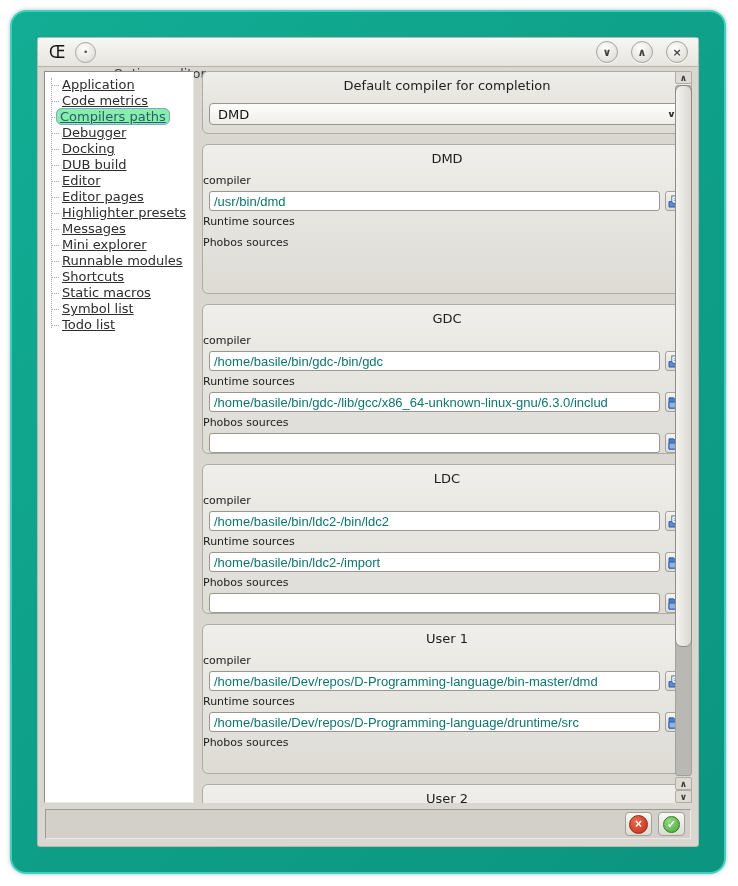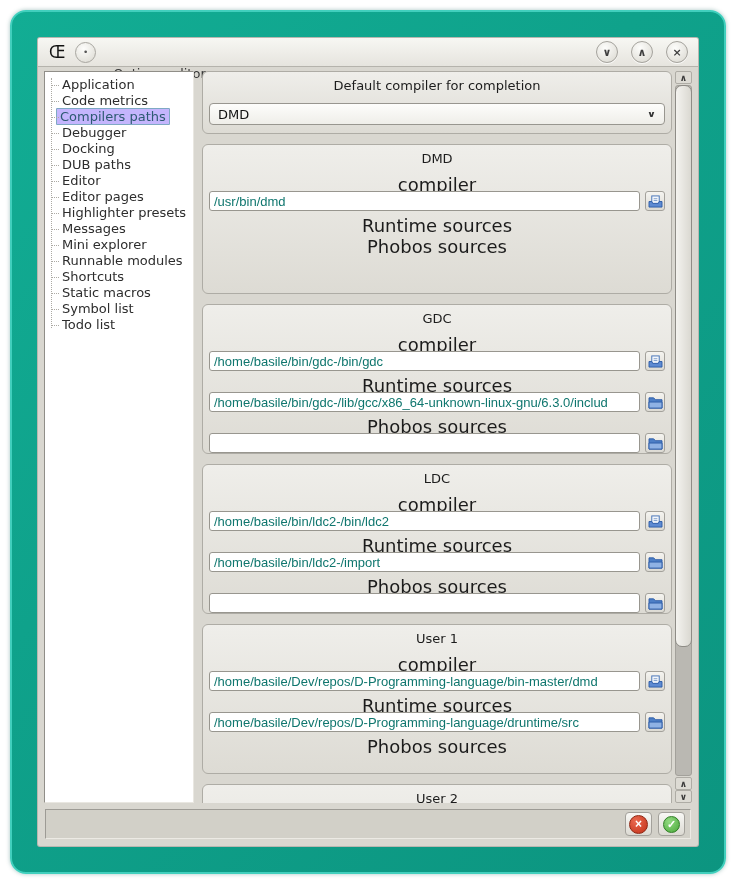--- a/index.html
+++ b/index.html
@@ -53,38 +53,38 @@
   .tree::before{
     content:"";position:absolute;left:6px;top:6px;height:250px;
     border-left:1px dotted #acaaa4;
   }
   .tree-item{position:relative;height:16px;line-height:16px;font-size:13px;
     color:#2d2d2d;white-space:nowrap;cursor:default;}
   .tree-item::before{
     content:"";position:absolute;left:-9px;top:8px;width:8px;
     border-top:1px dotted #acaaa4;
   }
-  .tree-label{padding:0 2px;}
+  .tree-label{padding:0 2px;text-decoration:underline;}
   .tree-label.sel{
-    background:#c4b5fd;border:1px solid #7fa9c4;border-radius:1px;
+    background:#86efac;border:1px solid #7fa9c4;border-radius:6px;
     padding:0 3px;margin-left:-4px;color:#2d5a72;
   }
   .splitter{width:8px;flex:0 0 8px;}
-  .content{flex:1;position:relative;overflow:hidden;padding-right:20px;}
+  .content{flex:1;position:relative;overflow:hidden;}
   .groups{display:flex;flex-direction:column;}
   
   .group{
     box-sizing:border-box;border:1px solid #aeaca5;border-radius:6px;
     background:linear-gradient(#efeeea,#dddbd4);
     margin-bottom:10px;overflow:hidden;
   }
   .group.h-combo{height:63px;flex:0 0 63px;}
   .group.h-fields{height:150px;flex:0 0 150px;}
   .group-title{padding-top:6px;height:19px;text-align:center;font-size:13px;color:#1c1c1c;}
-  .field-label{padding:4px 0 1px;height:16px;text-align:center;font-size:18px;color:#1c1c1c;}
+  .field-label{padding:4px 0 1px;height:16px;font-size:11px;color:#1c1c1c;}
   .field-row{display:flex;align-items:center;gap:5px;height:20px;padding:0 6px;}
   .path-input{
     flex:1;height:20px;box-sizing:border-box;border:1px solid #98968f;
     border-radius:3px;background:#ffffff;font-family:Liberation Sans, sans-serif;
     font-size:13px;color:#0f766e;padding:0 4px;outline:none;min-width:0;
   }
   .icon-btn{
     flex:0 0 20px;width:20px;height:20px;box-sizing:border-box;padding:0;
     border:1px solid #a3a19b;border-radius:3px;
     background:linear-gradient(#f5f4f0,#dcdad3);
@@ -170,21 +170,21 @@
 
     <div class="main">
 
       <div class="sidebar">
         <div class="tree">
           <div class="tree-item"><span class="tree-label">Application</span></div>
           <div class="tree-item"><span class="tree-label">Code metrics</span></div>
           <div class="tree-item"><span class="tree-label sel">Compilers paths</span></div>
           <div class="tree-item"><span class="tree-label">Debugger</span></div>
           <div class="tree-item"><span class="tree-label">Docking</span></div>
-          <div class="tree-item"><span class="tree-label">DUB paths</span></div>
+          <div class="tree-item"><span class="tree-label">DUB build</span></div>
           <div class="tree-item"><span class="tree-label">Editor</span></div>
           <div class="tree-item"><span class="tree-label">Editor pages</span></div>
           <div class="tree-item"><span class="tree-label">Highlighter presets</span></div>
           <div class="tree-item"><span class="tree-label">Messages</span></div>
           <div class="tree-item"><span class="tree-label">Mini explorer</span></div>
           <div class="tree-item"><span class="tree-label">Runnable modules</span></div>
           <div class="tree-item"><span class="tree-label">Shortcuts</span></div>
           <div class="tree-item"><span class="tree-label">Static macros</span></div>
           <div class="tree-item"><span class="tree-label">Symbol list</span></div>
           <div class="tree-item"><span class="tree-label">Todo list</span></div>

